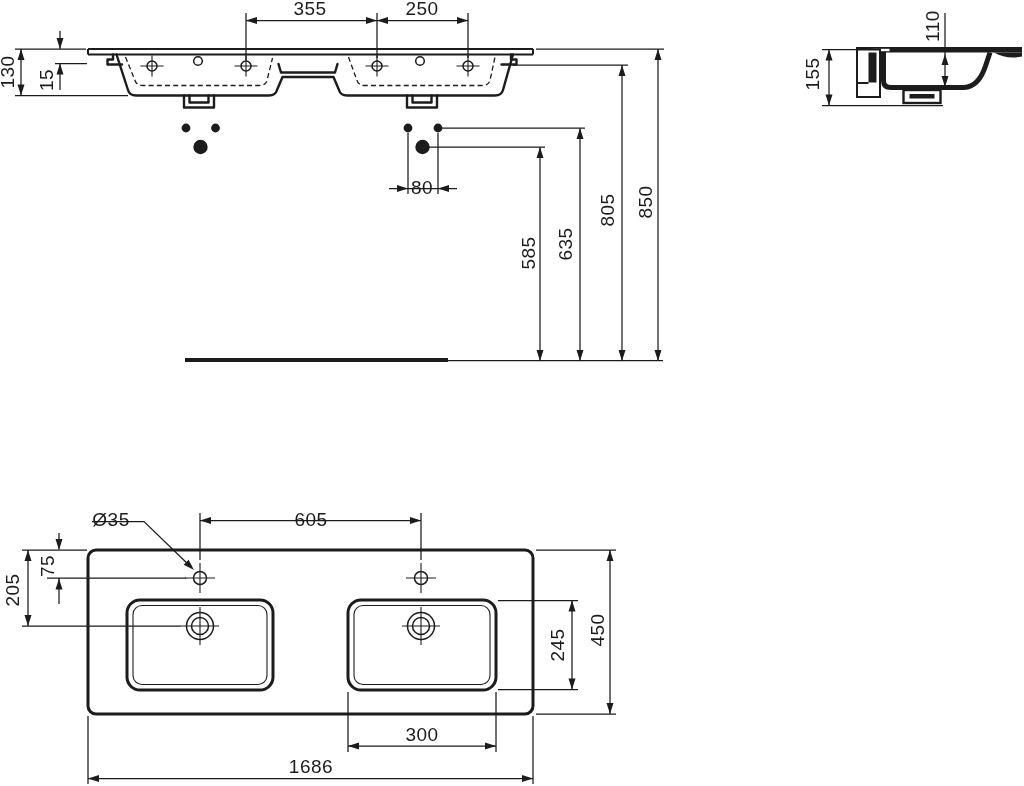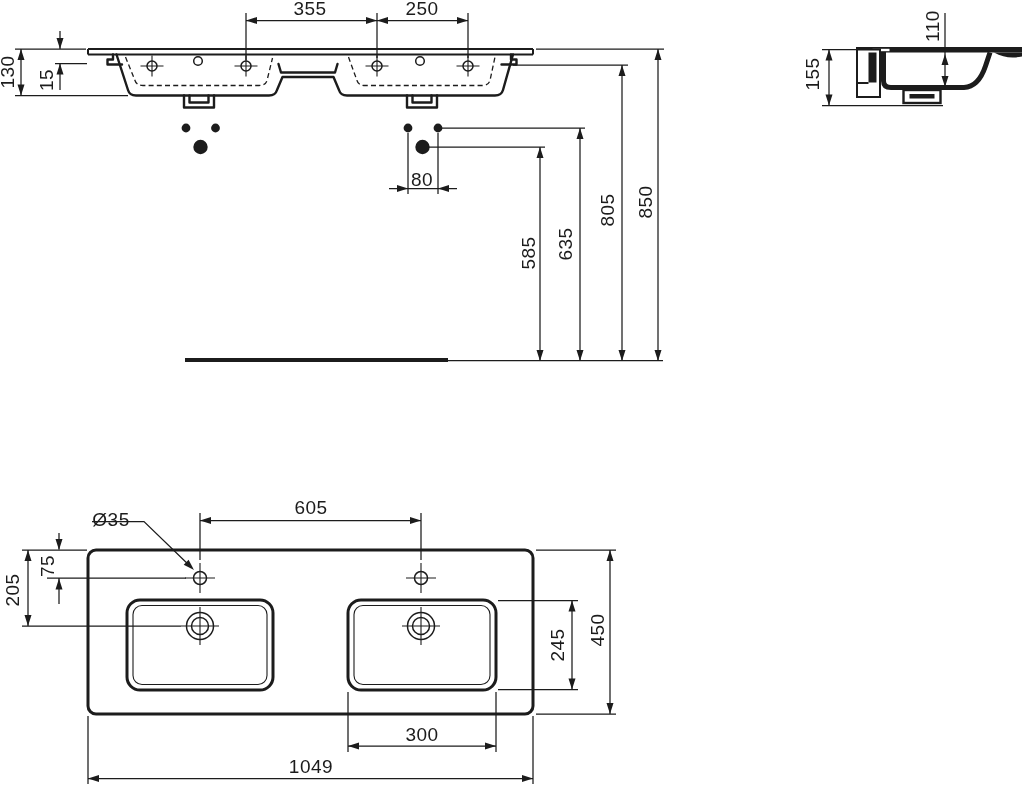--- a/index.html
+++ b/index.html
@@ -198,30 +198,30 @@
       <path class="thin" d="M88,716 V784 M533,716 V784 M88,778.5 H533"></path>
       <path class="ah" d="M88,778.5 l11,-3.5 v7 Z M533,778.5 l-11,-3.5 v7 Z"></path>
     </g>
   </g>
 </svg>
 
 <div class="dim" style="left:310px;top:9px">355</div>
 <div class="dim" style="left:422px;top:9px">250</div>
 <div class="dim v" style="left:8px;top:72px">130</div>
 <div class="dim v" style="left:47px;top:80px">15</div>
-<div class="dim" style="left:422px;top:180px">80</div>
+<div class="dim" style="left:422px;top:188px">80</div>
 <div class="dim v" style="left:529px;top:253px">585</div>
 <div class="dim v" style="left:566px;top:244px">635</div>
 <div class="dim v" style="left:608px;top:210px">805</div>
 <div class="dim v" style="left:646px;top:202px">850</div>
 
 <div class="dim v" style="left:813px;top:74px">155</div>
 <div class="dim v" style="left:933px;top:26px">110</div>
 
 <div class="dim" style="left:111px;top:520px">Ø35</div>
-<div class="dim" style="left:311px;top:508px">605</div>
+<div class="dim" style="left:311px;top:520px">605</div>
 <div class="dim v" style="left:48px;top:566px">75</div>
 <div class="dim v" style="left:13px;top:590px">205</div>
 <div class="dim v" style="left:558px;top:645px">245</div>
 <div class="dim v" style="left:598px;top:630px">450</div>
 <div class="dim" style="left:422px;top:735px">300</div>
-<div class="dim" style="left:311px;top:767px">1049</div>
+<div class="dim" style="left:311px;top:767px">1686</div>
 </div>
 
 </body></html>

